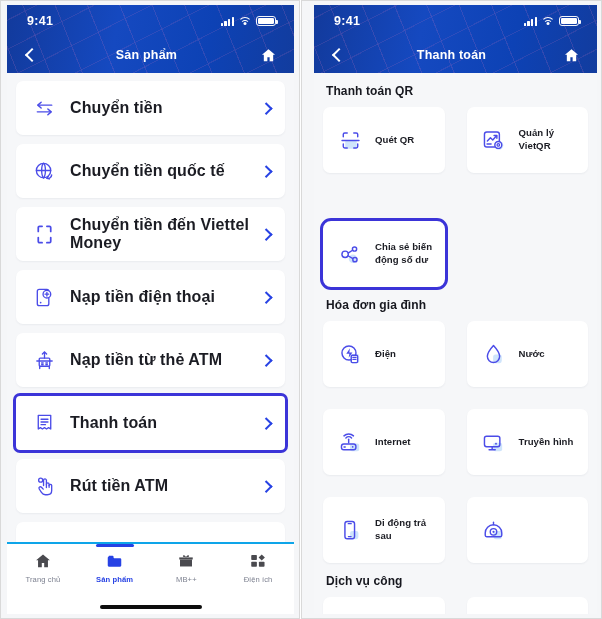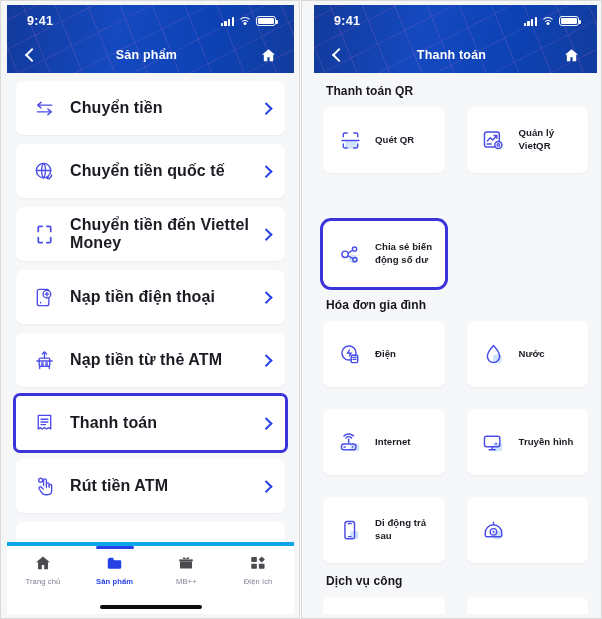--- a/index.html
+++ b/index.html
@@ -154,21 +154,21 @@
     width: 6.5px; height: 6.5px;
     border-right: 2.3px solid #2742e4; border-top: 2.3px solid #2742e4;
     transform: rotate(45deg);
   }
 
   
   .tabbar {
     flex: 0 0 auto;
     height: 58px;
     background: #fff;
-    border-top: 4px solid #0ea5e9;
+    border-top: 2px solid #0ea5e9;
     display: flex; align-items: flex-start;
     padding-top: 7px;
   }
   .tab {
     flex: 1; display: flex; flex-direction: column;
     align-items: center; gap: 5px; position: relative; cursor: pointer;
   }
   .tab .tab-ico { height: 19px; display:flex; align-items:center; justify-content:center; }
   .tab .tab-ico svg { display:block; }
   .tab .tab-lbl { font-size: 7.6px; color: #7d8190; letter-spacing: .1px; }

